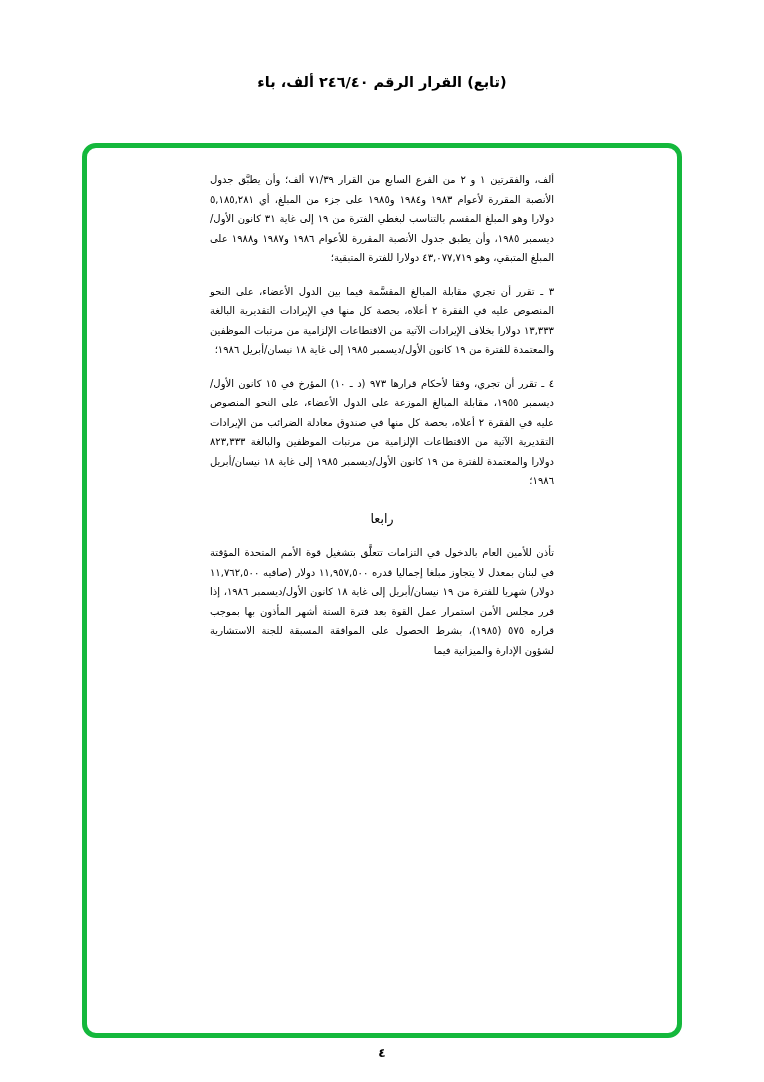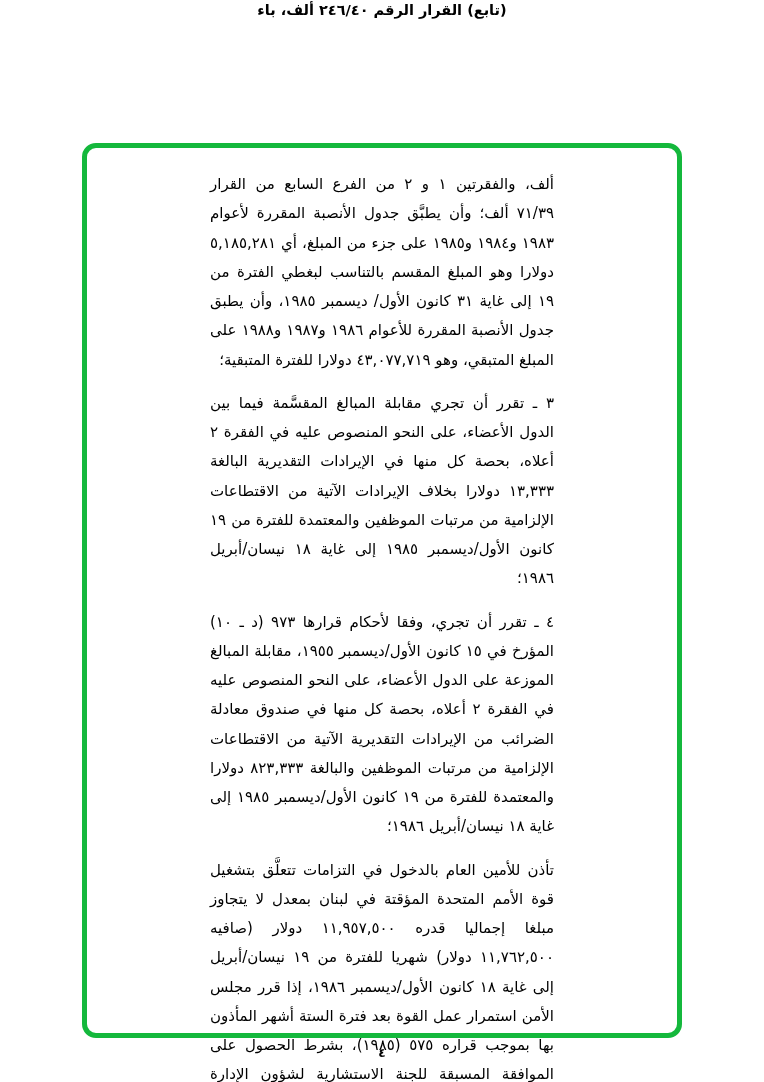--- a/index.html
+++ b/index.html
@@ -16,20 +16,21 @@
     overflow: hidden;
   }
   .page {
     width: 764px;
     height: 1082px;
     position: relative;
     box-sizing: border-box;
   }
   .header-block {
     text-align: center;
+    padding-top: 72px;
   }
   .doc-title {
     font-size: 14.5px;
     font-weight: bold;
     letter-spacing: 0px;
     line-height: 1.4;
     color: #000;
   }
   .doc-subtitle {
     font-size: 10.5px;
@@ -53,21 +54,21 @@
     position: absolute;
     left: 120px;
     top: 170px;
     width: 524px;
     height: 840px;
     box-sizing: border-box;
     padding: 0 90px 0 90px;
   }
   p.para {
     margin: 0 0 14px 0;
-    font-size: 15px;
+    font-size: 10px;
     line-height: 1.95;
     text-align: justify;
     text-align-last: right;
     color: #000;
   }
   .center-head {
     text-align: center;
     font-size: 12.6px;
     line-height: 1.95;
     margin: 16px 0 12px 0;
@@ -92,18 +93,19 @@
   <div class="header-block">
     <div class="doc-title">(تابع) القرار الرقم ٢٤٦/٤٠ ألف، باء</div>
   </div>
 
   <div class="frame"></div>
 
   <div class="content">
     <p class="para">ألف، والفقرتين ١ و ٢ من الفرع السابع من القرار ٧١/٣٩ ألف؛ وأن يطبَّق جدول الأنصبة المقررة لأعوام ١٩٨٣ و١٩٨٤ و١٩٨٥ على جزء من المبلغ، أي ٥,١٨٥,٢٨١ دولارا وهو المبلغ المقسم بالتناسب لبغطي الفترة من ١٩ إلى غاية ٣١ كانون الأول/ ديسمبر ١٩٨٥، وأن يطبق جدول الأنصبة المقررة للأعوام ١٩٨٦ و١٩٨٧ و١٩٨٨ على المبلغ المتبقي، وهو ٤٣,٠٧٧,٧١٩ دولارا للفترة المتبقية؛</p>
     <p class="para">٣ ـ تقرر أن تجري مقابلة المبالغ المقسَّمة فيما بين الدول الأعضاء، على النحو المنصوص عليه في الفقرة ٢ أعلاه، بحصة كل منها في الإيرادات التقديرية البالغة ١٣,٣٣٣ دولارا بخلاف الإيرادات الآتية من الاقتطاعات الإلزامية من مرتبات الموظفين والمعتمدة للفترة من ١٩ كانون الأول/ديسمبر ١٩٨٥ إلى غاية ١٨ نيسان/أبريل ١٩٨٦؛</p>
     <p class="para">٤ ـ تقرر أن تجري، وفقا لأحكام قرارها ٩٧٣ (د ـ ١٠) المؤرخ في ١٥ كانون الأول/ديسمبر ١٩٥٥، مقابلة المبالغ الموزعة على الدول الأعضاء، على النحو المنصوص عليه في الفقرة ٢ أعلاه، بحصة كل منها في صندوق معادلة الضرائب من الإيرادات التقديرية الآتية من الاقتطاعات الإلزامية من مرتبات الموظفين والبالغة ٨٢٣,٣٣٣ دولارا والمعتمدة للفترة من ١٩ كانون الأول/ديسمبر ١٩٨٥ إلى غاية ١٨ نيسان/أبريل ١٩٨٦؛</p>
+    <div class="center-head">رابعا</div>
     <p class="para">تأذن للأمين العام بالدخول في التزامات تتعلَّق بتشغيل قوة الأمم المتحدة المؤقتة في لبنان بمعدل لا يتجاوز مبلغا إجماليا قدره ١١,٩٥٧,٥٠٠ دولار (صافيه ١١,٧٦٢,٥٠٠ دولار) شهريا للفترة من ١٩ نيسان/أبريل إلى غاية ١٨ كانون الأول/ديسمبر ١٩٨٦، إذا قرر مجلس الأمن استمرار عمل القوة بعد فترة الستة أشهر المأذون بها بموجب قراره ٥٧٥ (١٩٨٥)، بشرط الحصول على الموافقة المسبقة للجنة الاستشارية لشؤون الإدارة والميزانية فيما</p>
   </div>
 
   <div class="page-number">٤</div>
 
 </div>
 
 </body></html>

